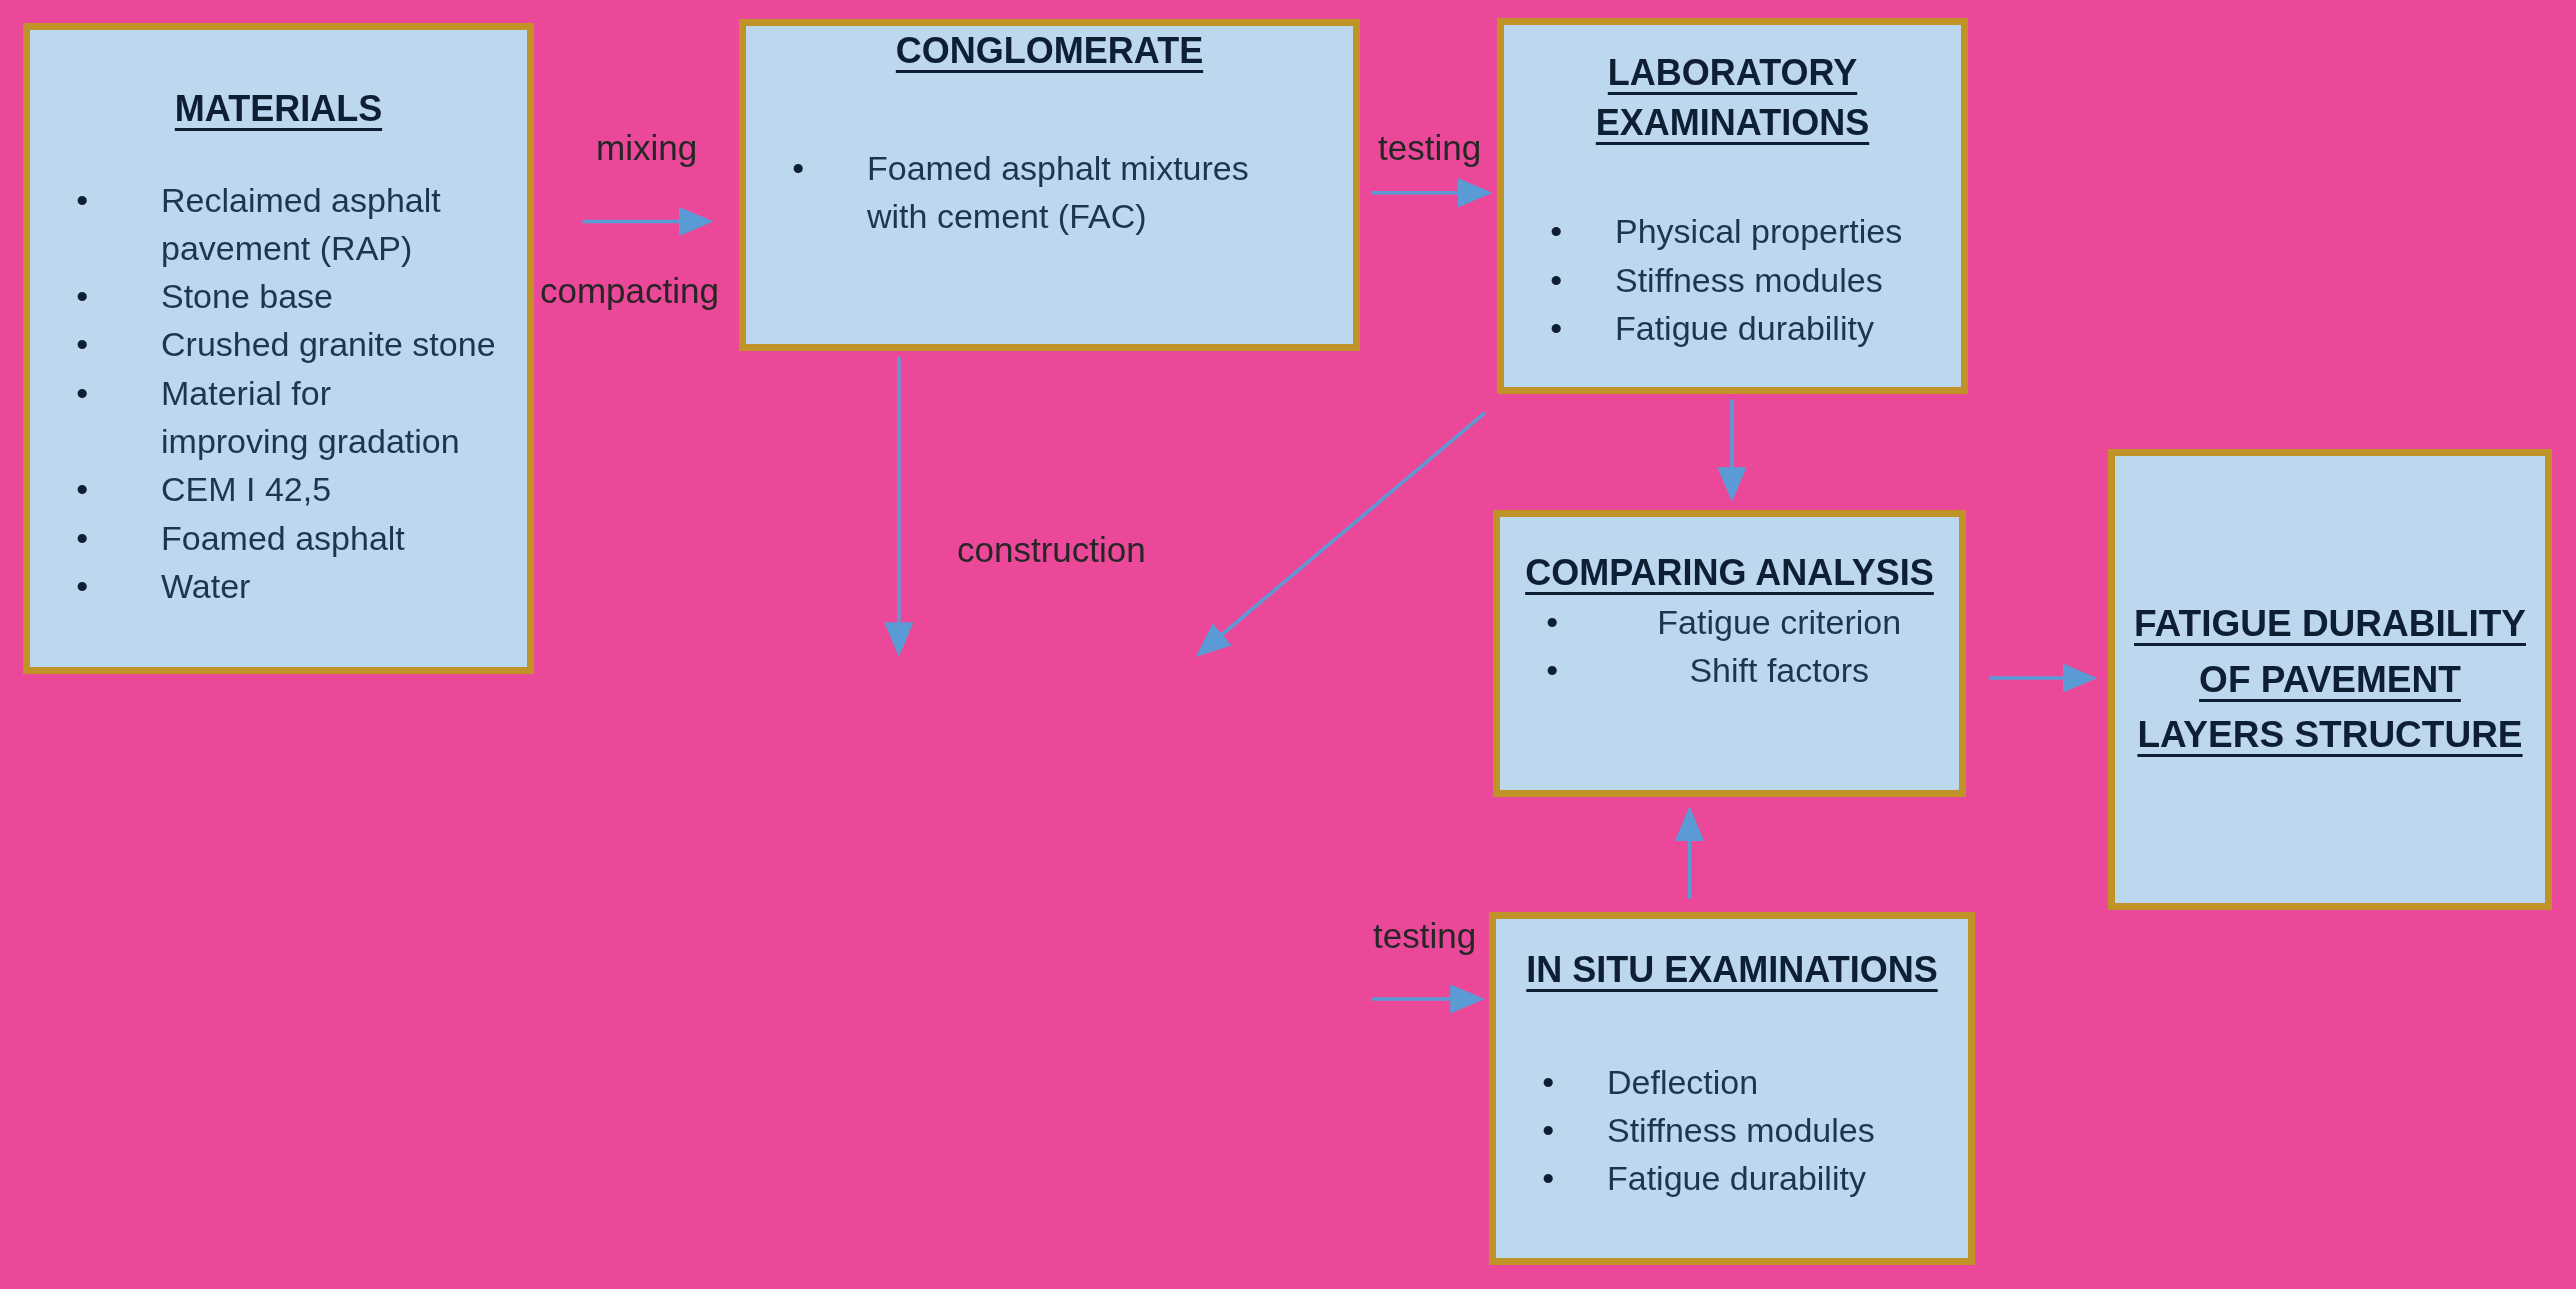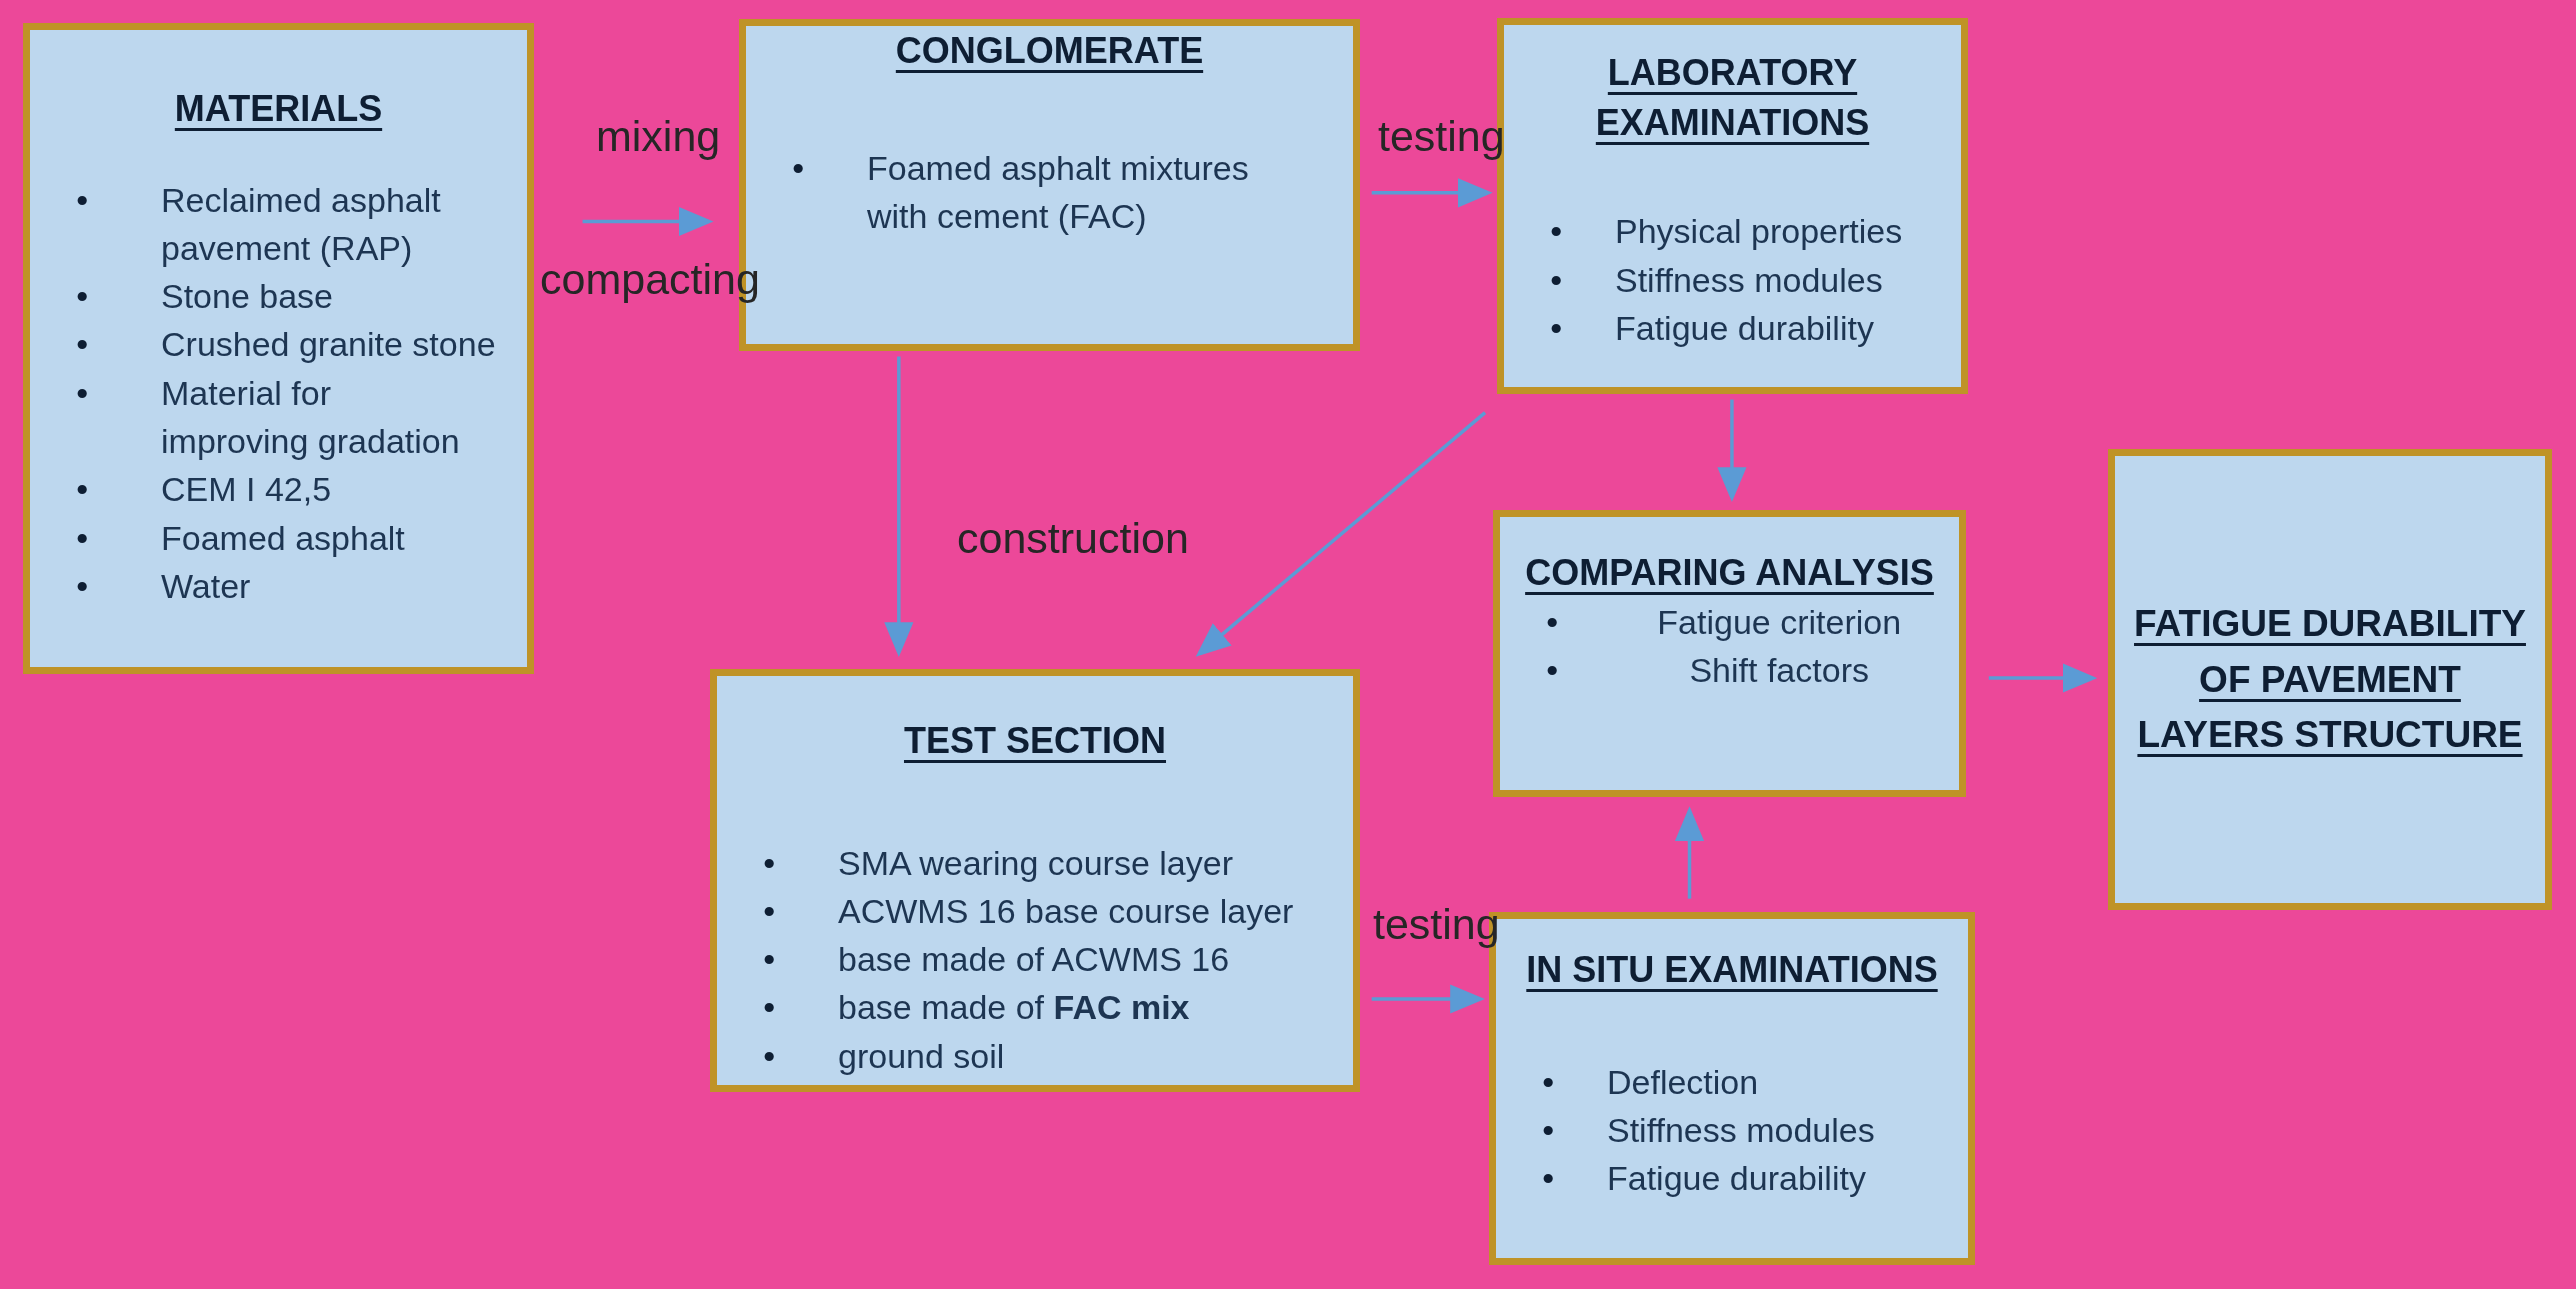--- a/index.html
+++ b/index.html
@@ -99,23 +99,24 @@
     display: block;
     text-decoration: underline;
     text-decoration-thickness: 2.7px;
     text-underline-offset: 7px;
   }
 
   
   .conn-label {
     position: absolute;
     color: var(--label-text);
-    font-size: 43px;
+    font-size: 35px;
     line-height: 1.1;
     white-space: nowrap;
+    margin-top: 16px;
   }
   #label-mixing        { left: 596px;  top: 113px; }
   #label-compacting    { left: 540px;  top: 256px; }
   #label-testing-top   { left: 1378px; top: 113px; }
   #label-construction  { left: 957px; top: 515px; }
   #label-testing-bottom{ left: 1373px; top: 901px; }
 
   #arrows { position: absolute; left: 0; top: 0; pointer-events: none; }
   #arrows line { stroke: var(--arrow); stroke-width: 4.5px; }
   #arrows marker path { fill: var(--arrow); }
@@ -166,30 +167,20 @@
 
   <div class="node" id="box-laboratory">
     <h2>LABORATORY EXAMINATIONS</h2>
     <ul>
       <li>Physical properties</li>
       <li>Stiffness modules</li>
       <li>Fatigue durability</li>
     </ul>
   </div>
 
-  <div class="node" id="box-test-section">
-    <h2>TEST SECTION</h2>
-    <ul>
-      <li>SMA wearing course layer</li>
-      <li>ACWMS 16 base course layer</li>
-      <li>base made of ACWMS 16</li>
-      <li><span>base made of </span><span class="bold">FAC mix</span></li>
-      <li>ground soil</li>
-    </ul>
-  </div>
 
   <div class="node" id="box-comparing">
     <h2>COMPARING ANALYSIS</h2>
     <ul>
       <li>Fatigue criterion</li>
       <li>Shift factors</li>
     </ul>
   </div>
 
   <div class="node" id="box-insitu">

